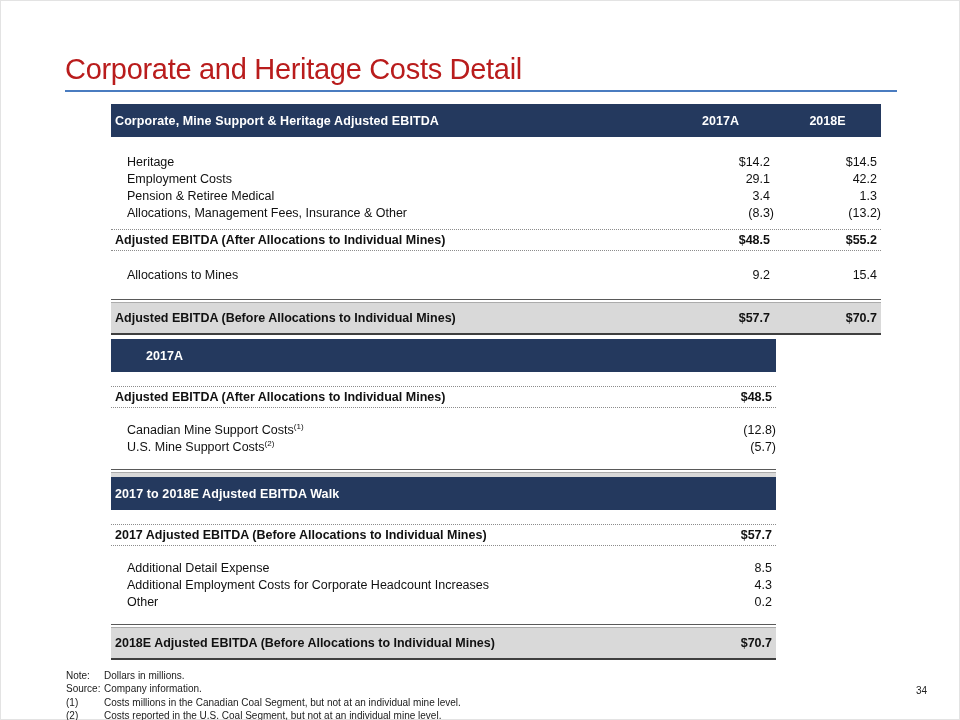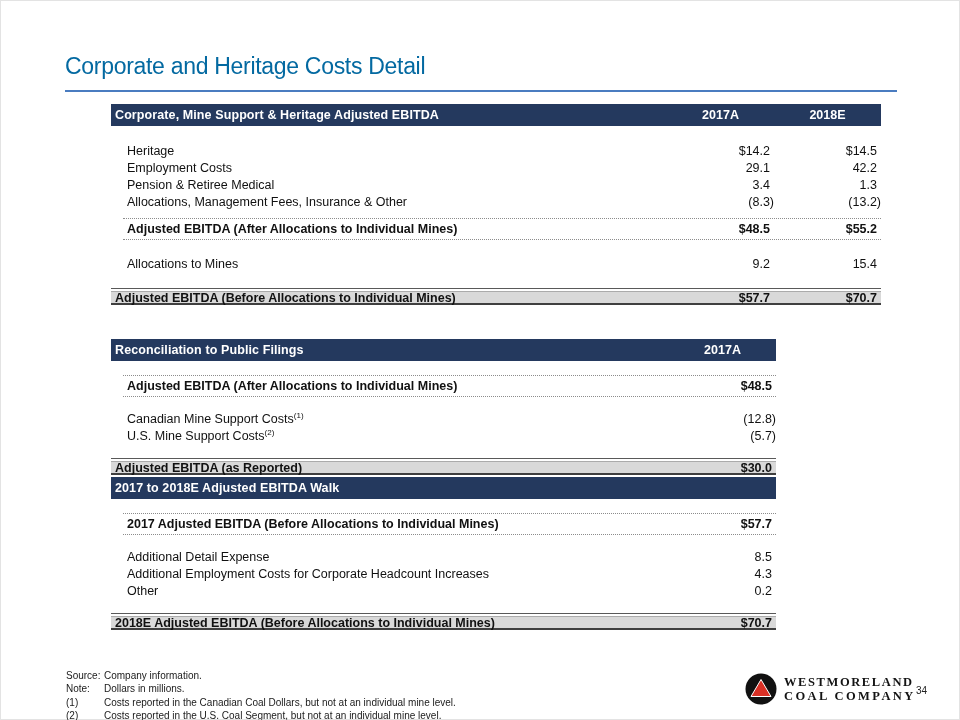--- a/index.html
+++ b/index.html
@@ -10,51 +10,51 @@
     position:relative;
     color:#111;
   }
   .slide {
     position:absolute; inset:0;
     background:#fff;
     border:1px solid #e3e3e3;
   }
   .title {
     position:absolute; left:64px; top:52px;
-    font-size:23px; font-weight:400; letter-spacing:-0.3px; color:#0369a1;
+    font-size:29px; font-weight:400; letter-spacing:-0.3px; color:#b91c1c;
   }
   .title-rule {
     position:absolute; left:64px; top:89px; width:832px; height:2px;
     background:#4a7cc0;
   }
   
   .tbl { position:absolute; font-size:12.5px; }
   .t1 { left:110px; top:103px; width:770px; }
   .t2 { left:110px; top:338px; width:665px; }
   .t3 { left:110px; top:476px; width:665px; }
   .thead {
-    display:flex; align-items:center; height:22px;
+    display:flex; align-items:center; height:33px;
     background:#24395e; color:#fff; font-weight:bold;
   }
   .thead .lbl { flex:1; padding-left:4px; letter-spacing:0.1px; }
   .col { width:107px; text-align:center; }
   .row { display:flex; align-items:center; height:17px;margin-left:12px; }
   .row .lbl { flex:1; padding-left:4px; }
   .v { width:107px; text-align:right; padding-right:4px; white-space:nowrap; }
   .v.paren { padding-right:0px; }
   .gap16 { height:16px; } .gap14 { height:14px; } .gap13 { height:13px; }
   .gap8  { height:8px;  } .gap15 { height:15px; }
   .subtotal {
     display:flex; align-items:center; height:22px; font-weight:bold;
-    border-top:1px dotted #8c8c8c; border-bottom:1px dotted #8c8c8c;margin-left:12px;
+    border-top:1px dotted #8c8c8c; border-bottom:1px dotted #8c8c8c;
   }
   .subtotal .lbl { flex:1; padding-left:4px; }
   .total-wrap { border-top:1px solid #595959; }
   .total {
-    display:flex; align-items:center; height:14px; margin-top:2px;
+    display:flex; align-items:center; height:33px; margin-top:2px;
     font-weight:bold; background:#d9d9d9;
     border-top:1px solid #ababab; border-bottom:2px solid #3f3f3f;
   }
   .total .lbl { flex:1; padding-left:4px; }
   sup { font-size:8px; vertical-align:super; line-height:0; }
   
   .notes {
     position:absolute; left:65px; top:668px; font-size:10px; line-height:13.4px;
     color:#1a1a1a;
   }
@@ -123,21 +123,20 @@
       <div class="total">
         <div class="lbl">Adjusted EBITDA (Before Allocations to Individual Mines)</div>
         <div class="v">$57.7</div>
         <div class="v">$70.7</div>
       </div>
     </div>
   </div>
 
   <div class="tbl t2">
     <div class="thead">
-      <div class="lbl">Reconciliation to Public Filings</div>
       <div class="col">2017A</div>
     </div>
     <div class="gap14"></div>
     <div class="subtotal">
       <div class="lbl">Adjusted EBITDA (After Allocations to Individual Mines)</div>
       <div class="v">$48.5</div>
     </div>
     <div class="gap13"></div>
     <div class="row">
       <div class="lbl"><span>Canadian Mine Support Costs</span><sup>(1)</sup></div>
@@ -182,43 +181,33 @@
     <div class="total-wrap">
       <div class="total">
         <div class="lbl">2018E Adjusted EBITDA (Before Allocations to Individual Mines)</div>
         <div class="v">$70.7</div>
       </div>
     </div>
   </div>
 
   <div class="notes">
     <div class="note-line">
+      <span class="note-label">Note:</span>
+      <span>Dollars in millions.</span>
+    </div>
+    <div class="note-line">
       <span class="note-label">Source:</span>
       <span>Company information.</span>
     </div>
     <div class="note-line">
-      <span class="note-label">Note:</span>
-      <span>Dollars in millions.</span>
-    </div>
-    <div class="note-line">
       <span class="note-label">(1)</span>
-      <span>Costs reported in the Canadian Coal Dollars, but not at an individual mine level.</span>
+      <span>Costs millions in the Canadian Coal Segment, but not at an individual mine level.</span>
     </div>
     <div class="note-line">
       <span class="note-label">(2)</span>
       <span>Costs reported in the U.S. Coal Segment, but not at an individual mine level.</span>
     </div>
   </div>
 
-  <div class="logo">
-    <svg class="logo-mark" viewBox="0 0 32 32">
-      <circle cx="16" cy="16" r="15.5" fill="#111111"></circle>
-      <polygon points="16,6.5 26,23.5 6,23.5" fill="#d93025" stroke="#ffffff" stroke-width="1"></polygon>
-    </svg>
-    <div class="logo-text">
-      <div class="l1">WESTMORELAND</div>
-      <div class="l2">COAL COMPANY</div>
-    </div>
-  </div>
 
   <div class="page-num">34</div>
 
 </div>
 
 </body></html>

